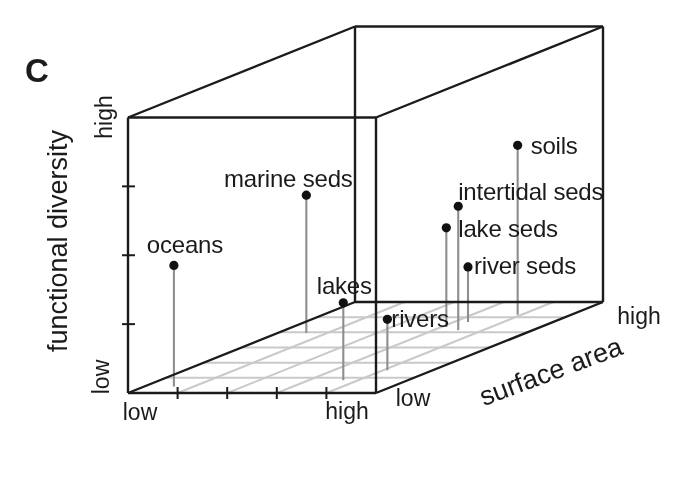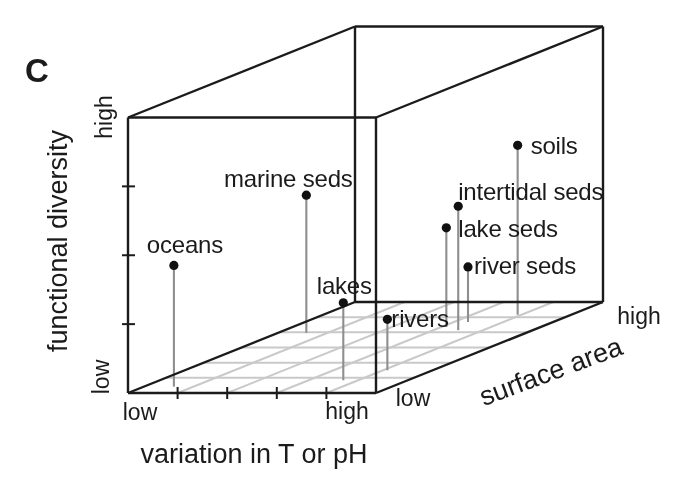--- a/index.html
+++ b/index.html
@@ -88,21 +88,20 @@
       <text x="473.99600000000004" y="273.91999999999996" text-anchor="start" fill="#1b1b1b" font-size="24">river seds</text>
       <text x="530.652" y="154.3075" text-anchor="start" fill="#1b1b1b" font-size="24">soils</text>
     </svg>
 
   <div class="lbl panel" style="left:37px;top:70px;">C</div>
 
   <div class="lbl rot90 t27" style="left:58px;top:241px;">functional diversity</div>
   <div class="lbl rot90 t23" style="left:104px;top:117px;">high</div>
   <div class="lbl rot90 t23" style="left:101px;top:377px;">low</div>
 
-  <div class="lbl t27" style="left:254px;top:454px;">variation in T or pH</div>
   <div class="lbl t23" style="left:140px;top:412px;">low</div>
   <div class="lbl t23" style="left:347px;top:411px;">high</div>
 
   <div class="lbl rotz t27" style="left:551px;top:372px;">surface area</div>
   <div class="lbl t23" style="left:413px;top:398px;">low</div>
   <div class="lbl t23" style="left:639px;top:316px;">high</div>
 
 </div>
 
 </body></html>

